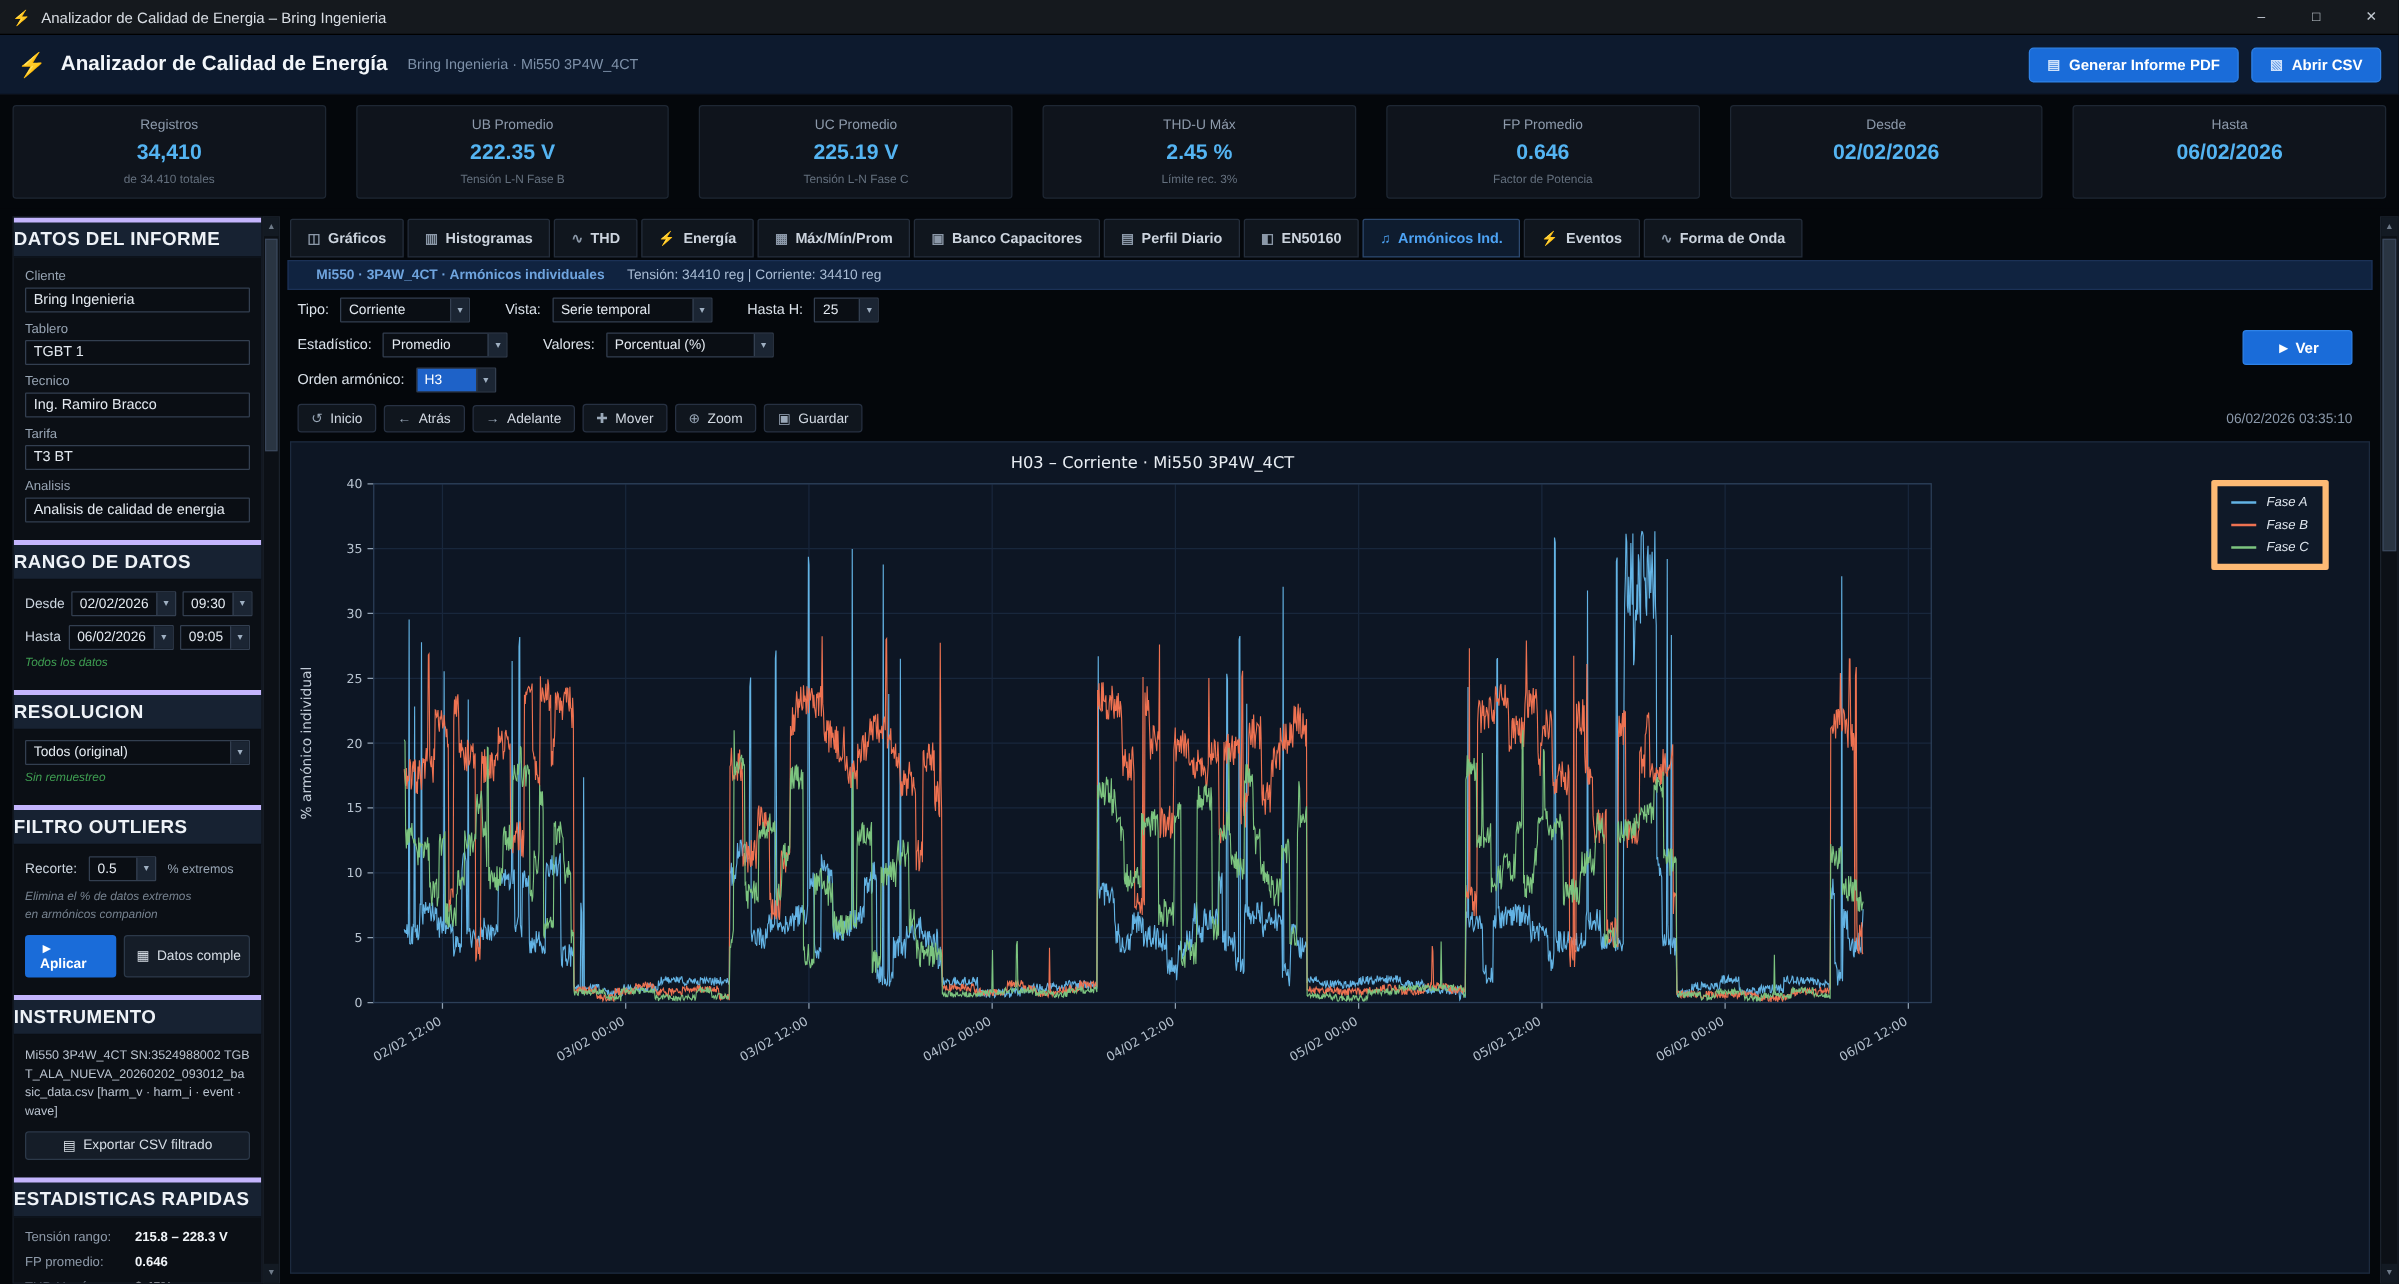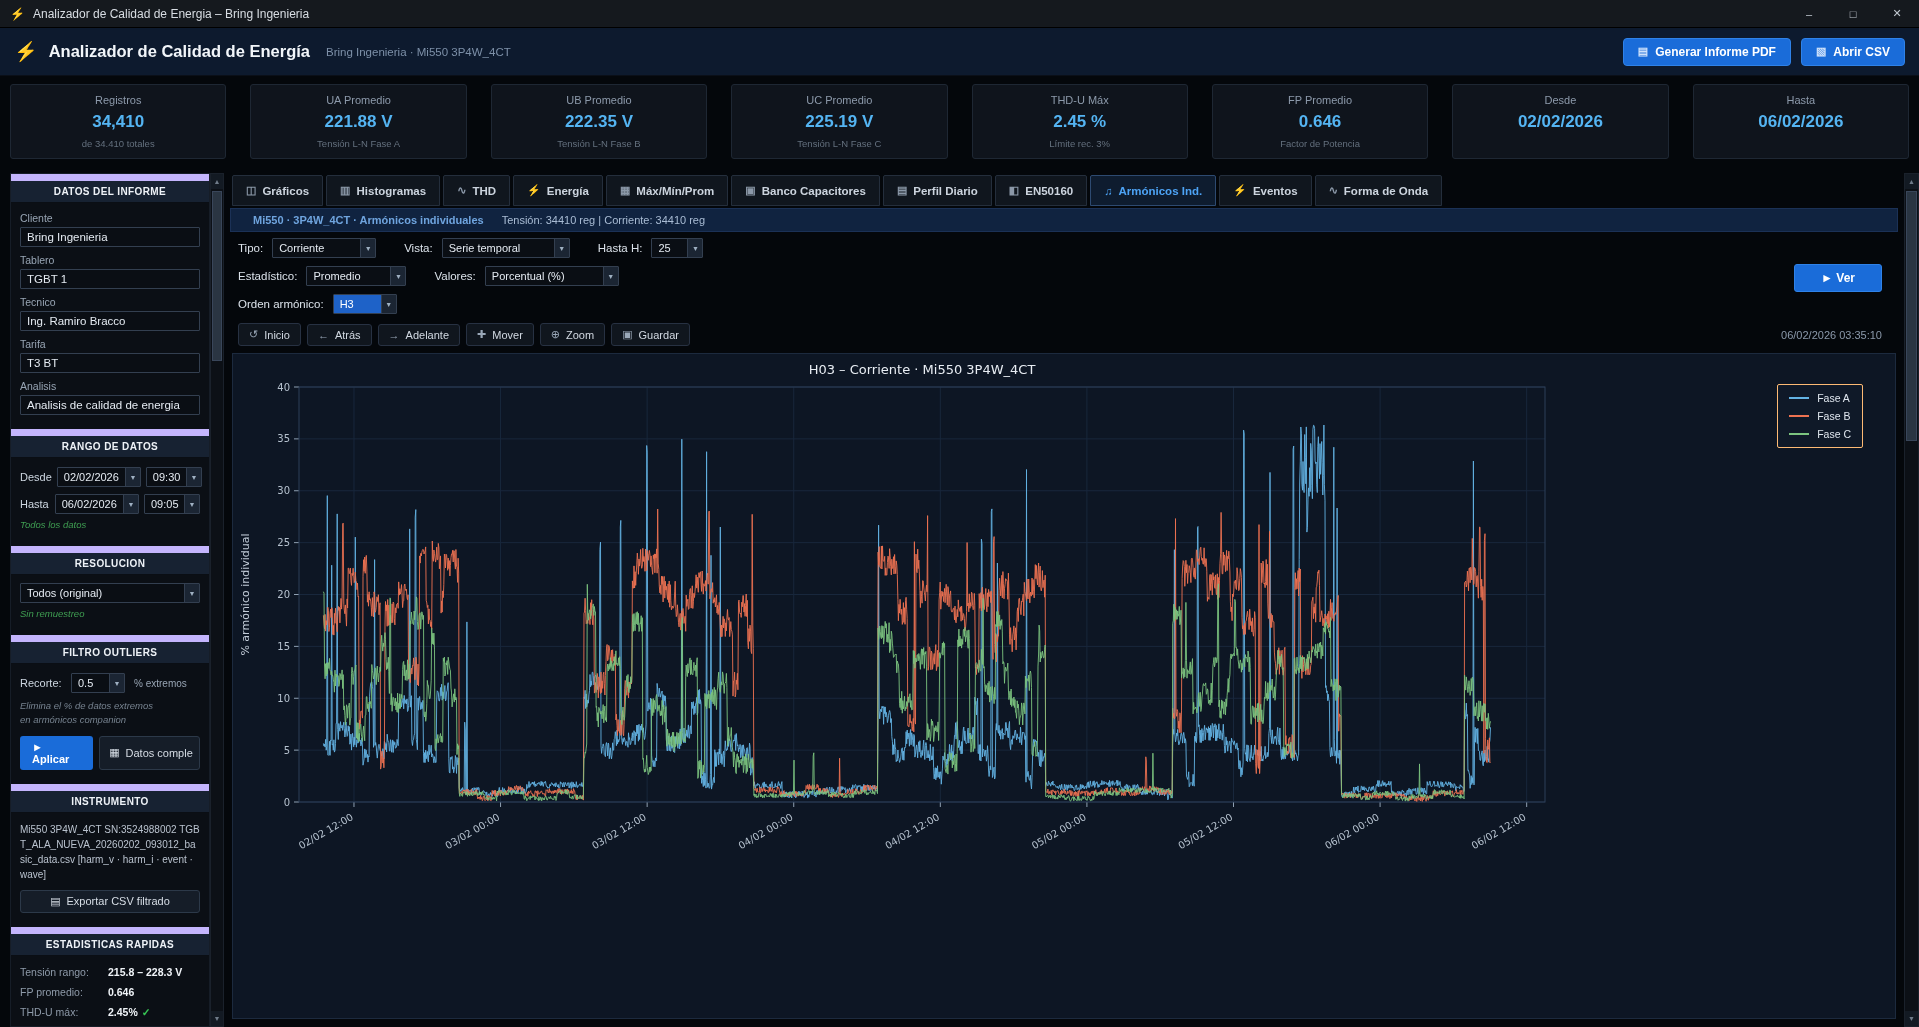--- a/index.html
+++ b/index.html
@@ -33,22 +33,22 @@
   .kpi-label { font-size:11px; color:#8d9aab; margin-bottom:6px; }
   .kpi-value { font-size:17px; font-weight:bold; color:#54b4f2; margin-bottom:6px; }
   .kpi-sub { font-size:9.5px; color:#64707e; min-height:11px; }
 
   
   .body-row { display:flex; flex:1; min-height:0; padding:6px 0 0 10px; gap:4px; }
 
   
   .sidebar-wrap { width:214px; display:flex; flex:0 0 auto; }
   .sidebar { flex:1; background:#0b0f15; border:1px solid #161d27; overflow:hidden; }
-  .section-h { background:#172232; color:#eef2f7; font-weight:bold; font-size:10px; text-align:center;
-               letter-spacing:.4px; padding:5px 0; border-top:7px solid #c4b5fd; border-bottom:1px solid #0a0e14;
+  .section-h { background:#172232; color:#eef2f7; font-weight:bold; font-size:15px; 
+               letter-spacing:.4px; padding:5px 0; border-top:4px solid #c4b5fd; border-bottom:1px solid #0a0e14;
                margin-top:7px; }
   .section-h.first { margin-top:0; }
   .sb-pad { padding:2px 9px 7px; }
   .fld-label { color:#98a5b4; font-size:10.5px; margin:7px 0 3px; }
   .input { background:#0a0e14; border:1px solid #333f50; color:#e4eaf1; font-size:11.5px;
            padding:3px 6px; border-radius:1px; min-height:20px; white-space:nowrap; overflow:hidden; }
   .range-row { display:flex; align-items:center; gap:5px; margin:7px 0 0; }
   .range-lbl { width:34px; color:#cdd6e0; font-size:11px; }
   .combo { display:flex; align-items:stretch; background:#0a0e14; border:1px solid #333f50;
            height:20px; border-radius:1px; cursor:pointer; }
@@ -108,22 +108,22 @@
              color:#d2d9e2; font-size:11px; padding:4px 10px; border-radius:3px; cursor:pointer; }
   .nav-ic { color:#9aa8b8; font-size:11px; }
   .nav-time { margin-left:auto; color:#8b99ab; font-size:11px; padding-right:8px; }
 
   .chart-panel { flex:1; margin:3px 2px 8px; background:#0d1624; border:1px solid #1c2a3e;
                  position:relative; overflow:hidden; }
   #chart-svg text { font-family:"DejaVu Sans", sans-serif; }
   #chart-svg .tick { fill:#b6c2cf; font-size:10px; }
   #chart-svg .chart-title { fill:#e8edf3; font-size:13px; }
   #chart-svg .ylabel { fill:#c2ccd8; font-size:11px; }
-  .legend { position:absolute; top:30px; right:32px; background:#0f1928; border:1px solid #fdba74;
-            border-radius:2px; padding:7px 11px; display:flex; flex-direction:column; gap:6px; }
+  .legend { position:absolute; top:30px; right:32px; background:#0f1928; border:5px solid #fdba74;
+            border-radius:2px; padding:7px 11px; display:flex; flex-direction:column; gap:6px;font-style:italic; }
   .lg-item { display:flex; align-items:center; gap:8px; font-size:10.5px; color:#dfe6ee; }
   .lg-swatch { width:20px; height:2px; background:#888; }
 </style>
 </head>
 <body>
 
 <div class="app">
 
   <div class="titlebar">
     <span class="t-icon">⚡</span>
@@ -149,25 +149,20 @@
         <span>Abrir CSV</span>
       </div>
     </div>
   </div>
 
   <div class="kpi-row">
     <div class="kpi">
       <div class="kpi-label">Registros</div>
       <div class="kpi-value">34,410</div>
       <div class="kpi-sub">de 34.410 totales</div>
-    </div>
-    <div class="kpi">
-      <div class="kpi-label">UA Promedio</div>
-      <div class="kpi-value">221.88 V</div>
-      <div class="kpi-sub">Tensión L-N  Fase A</div>
     </div>
     <div class="kpi">
       <div class="kpi-label">UB Promedio</div>
       <div class="kpi-value">222.35 V</div>
       <div class="kpi-sub">Tensión L-N  Fase B</div>
     </div>
     <div class="kpi">
       <div class="kpi-label">UC Promedio</div>
       <div class="kpi-value">225.19 V</div>
       <div class="kpi-sub">Tensión L-N  Fase C</div>

